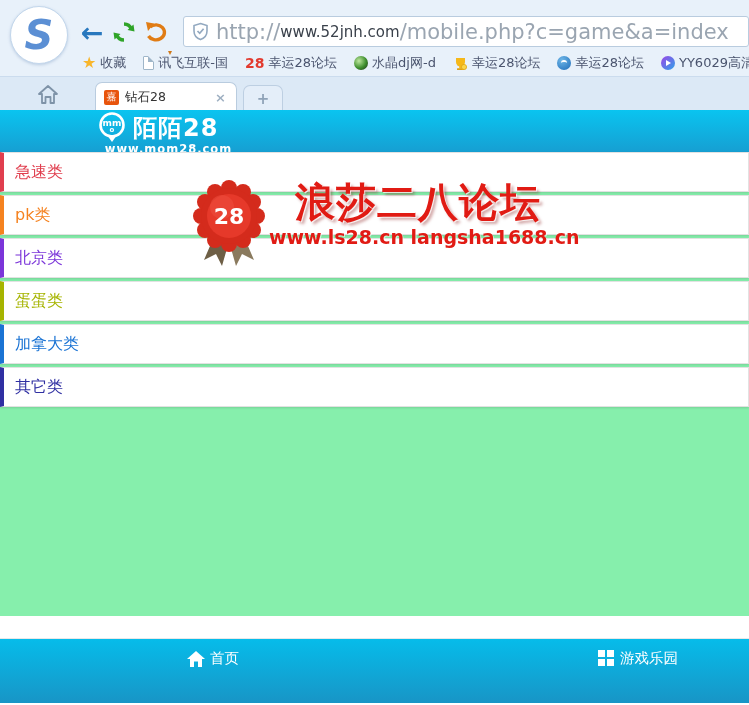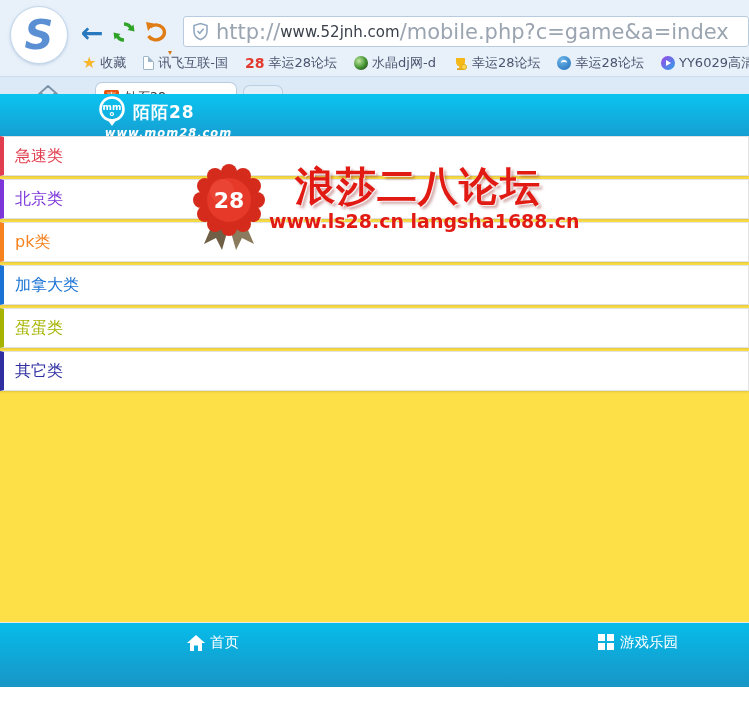--- a/index.html
+++ b/index.html
@@ -53,27 +53,27 @@
     align-items:center; padding:0 8px; cursor:pointer; }
   #tab .fav { width:15px; height:15px; background:#E8540C; border-radius:2px; color:#fff; font-size:10px;
     display:flex; align-items:center; justify-content:center; margin-right:6px; flex:none; }
   #tab .title { font-size:12.5px; color:#333; flex:1; }
   #tab .close { color:#9FB0C2; font-size:13px; font-weight:bold; padding:0 2px; cursor:pointer; }
   #newtab { position:absolute; left:243px; top:8px; width:40px; height:26px; background:#E4EEF9;
     border:1px solid #BDCFE2; border-bottom:none; border-radius:7px 7px 0 0; display:flex;
     align-items:center; justify-content:center; color:#8FA3B8; font-size:15px; font-weight:bold; cursor:pointer; }
 
   
-  #page { position:absolute; left:0; top:94px; width:749px; height:595px; background:#fde047; }
+  #page { position:absolute; left:0; top:110px; width:749px; height:506px; background:#86efac; }
   #site-header { position:absolute; left:0; top:0; width:749px; height:42px;
     background:linear-gradient(180deg,#0AC4F0,#169FD2); }
   #logo-wrap { position:absolute; left:96px; top:1px; width:145px; height:40px; cursor:pointer; }
   #logo-row { display:flex; align-items:center; }
-  #logo-name { color:#fff; font-size:17px; font-weight:bold; letter-spacing:1px; line-height:30px; }
-  #logo-sub { color:#fff; font-size:11.5px; font-weight:bold; text-align:center; letter-spacing:1px; margin-top:-3px;font-style:italic; }
+  #logo-name { color:#fff; font-size:24px; font-weight:bold; letter-spacing:1px; line-height:30px; }
+  #logo-sub { color:#fff; font-size:11.5px; font-weight:bold; text-align:center; letter-spacing:1px; margin-top:-3px; }
 
   #cat-list { position:absolute; left:0; top:42px; width:749px; }
   .cat-row { position:relative; width:749px; height:40px; background:#fff; margin-bottom:3px;
     border:1px solid #E2E2E2; border-left:4px solid var(--c); box-shadow:0 1px 2px rgba(0,0,0,.12);
     display:flex; align-items:center; padding-left:11px; cursor:pointer; }
   .cat-row .txt { font-size:16px; color:var(--c); }
 
   
   #watermark { position:absolute; left:192px; top:68px; width:300px; height:96px; pointer-events:none; }
   #wm-badge { position:absolute; left:0; top:2px; }
@@ -207,31 +207,31 @@
           <span id="logo-name">陌陌28</span>
         </div>
         <div id="logo-sub">www.mom28.com</div>
       </div>
     </div>
 
     <div id="cat-list">
       <div class="cat-row" style="--c: #E03E4E;">
         <span class="txt">急速类</span>
       </div>
+      <div class="cat-row" style="--c: #F5821F;">
+        <span class="txt">pk类</span>
+      </div>
       <div class="cat-row" style="--c: #7B35D9;">
         <span class="txt">北京类</span>
       </div>
-      <div class="cat-row" style="--c: #F5821F;">
-        <span class="txt">pk类</span>
+      <div class="cat-row" style="--c: #A6B400;">
+        <span class="txt">蛋蛋类</span>
       </div>
       <div class="cat-row" style="--c: #1A73D4;">
         <span class="txt">加拿大类</span>
-      </div>
-      <div class="cat-row" style="--c: #A6B400;">
-        <span class="txt">蛋蛋类</span>
       </div>
       <div class="cat-row" style="--c: #2F2FA2;">
         <span class="txt">其它类</span>
       </div>
     </div>
 
     <div id="watermark">
       <div id="wm-badge">
         <svg width="74" height="92" viewBox="0 0 74 92">
           <polygon points="24,52 38,58 30,86 24,74 12,80" fill="#6E5F46"></polygon>

